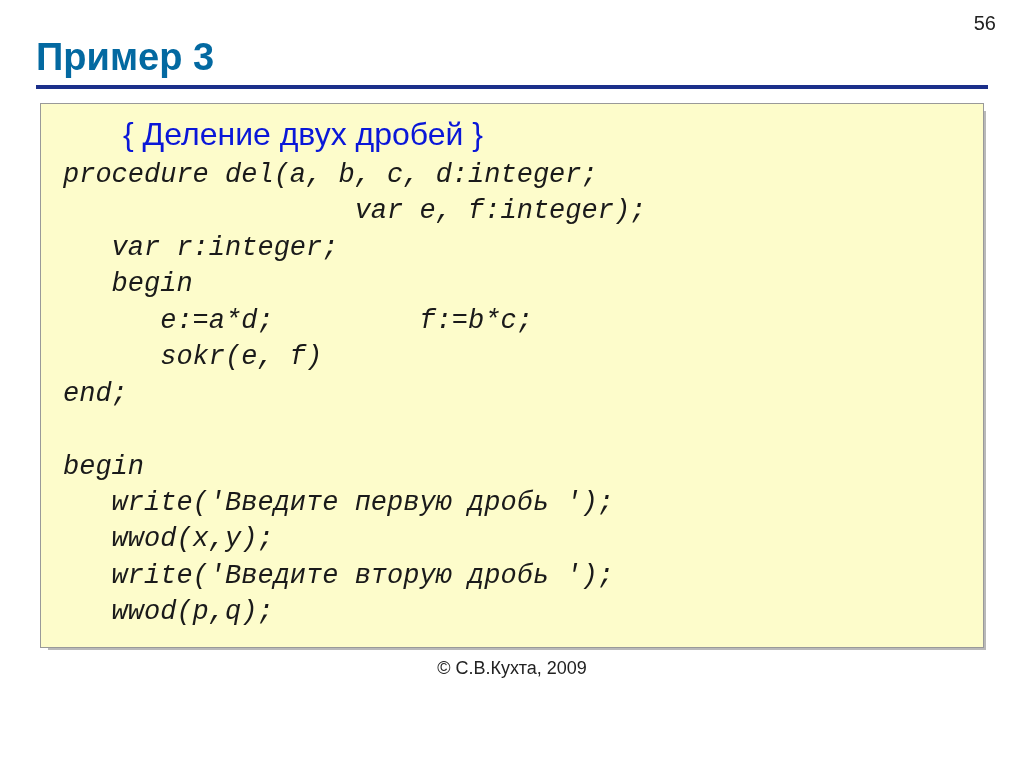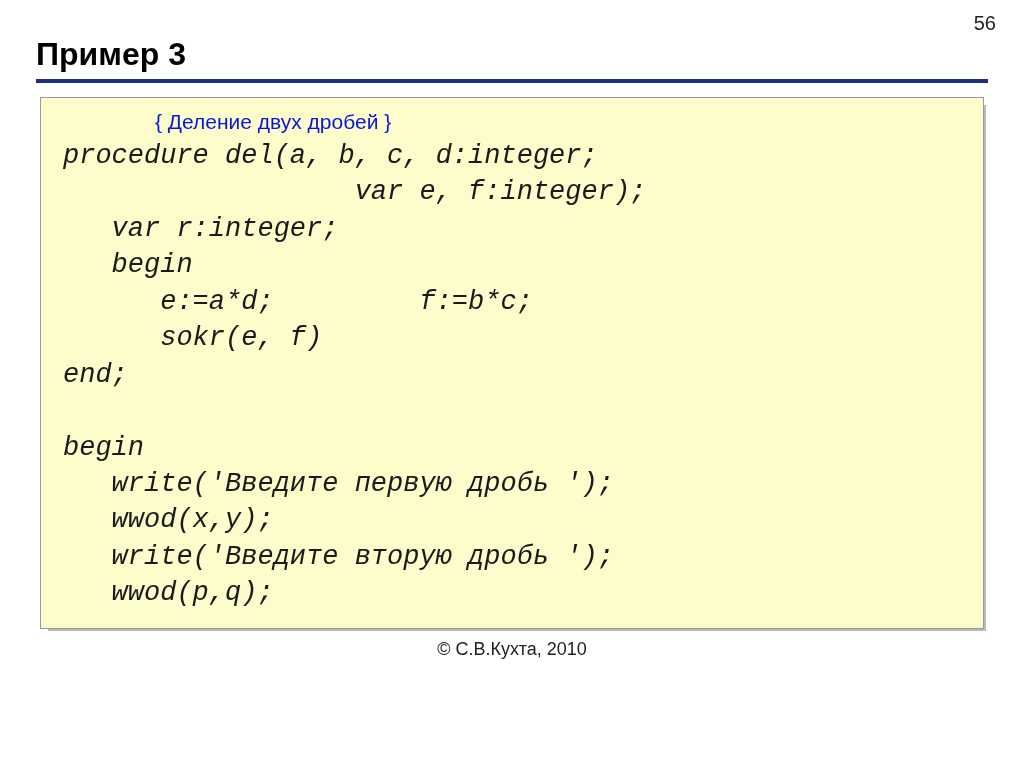--- a/index.html
+++ b/index.html
@@ -19,23 +19,23 @@
     padding: 24px 36px 0 36px;
   }
   .page-num {
     position: absolute;
     top: 12px;
     right: 28px;
     font-size: 20px;
     color: #222;
   }
   .title {
-    font-size: 32px;
+    font-size: 38px;
     font-weight: bold;
-    color: #000000;
+    color: #0369a1;
     margin: 12px 0 4px 0;
   }
   .rule {
     border: none;
     border-top: 4px solid #1b2f8a;
     margin: 6px 0 14px 0;
   }
   .code-wrap {
     margin: 0 4px 8px 4px;
     position: relative;
@@ -50,23 +50,23 @@
   }
   .code-block {
     position: relative;
     background: #fdfccb;
     border: 1.5px solid #999;
     padding: 12px 18px 12px 18px;
     box-sizing: border-box;
   }
   .comment {
     font-family: Arial, sans-serif;
-    font-size: 21px;
+    font-size: 32px;
     color: #0a17d8;
-    margin: 0 0 4px 96px;
+    margin: 0 0 4px 64px;
   }
   pre.code {
     margin: 4px;
     font-family: "Courier New", Courier, monospace;
     font-style: italic;
     font-size: 27px;
     line-height: 1.35;
     color: #1a1a1a;
     white-space: pre;
   }
@@ -98,14 +98,14 @@
 end;
 
 begin
    write('Введите первую дробь ');
    wwod(x,y);
    write('Введите вторую дробь ');
    wwod(p,q);</pre>
     </div>
   </div>
 
-  <div class="footer">© С.В.Кухта, 2010</div>
+  <div class="footer">© С.В.Кухта, 2009</div>
 </div>
 
 </body></html>

